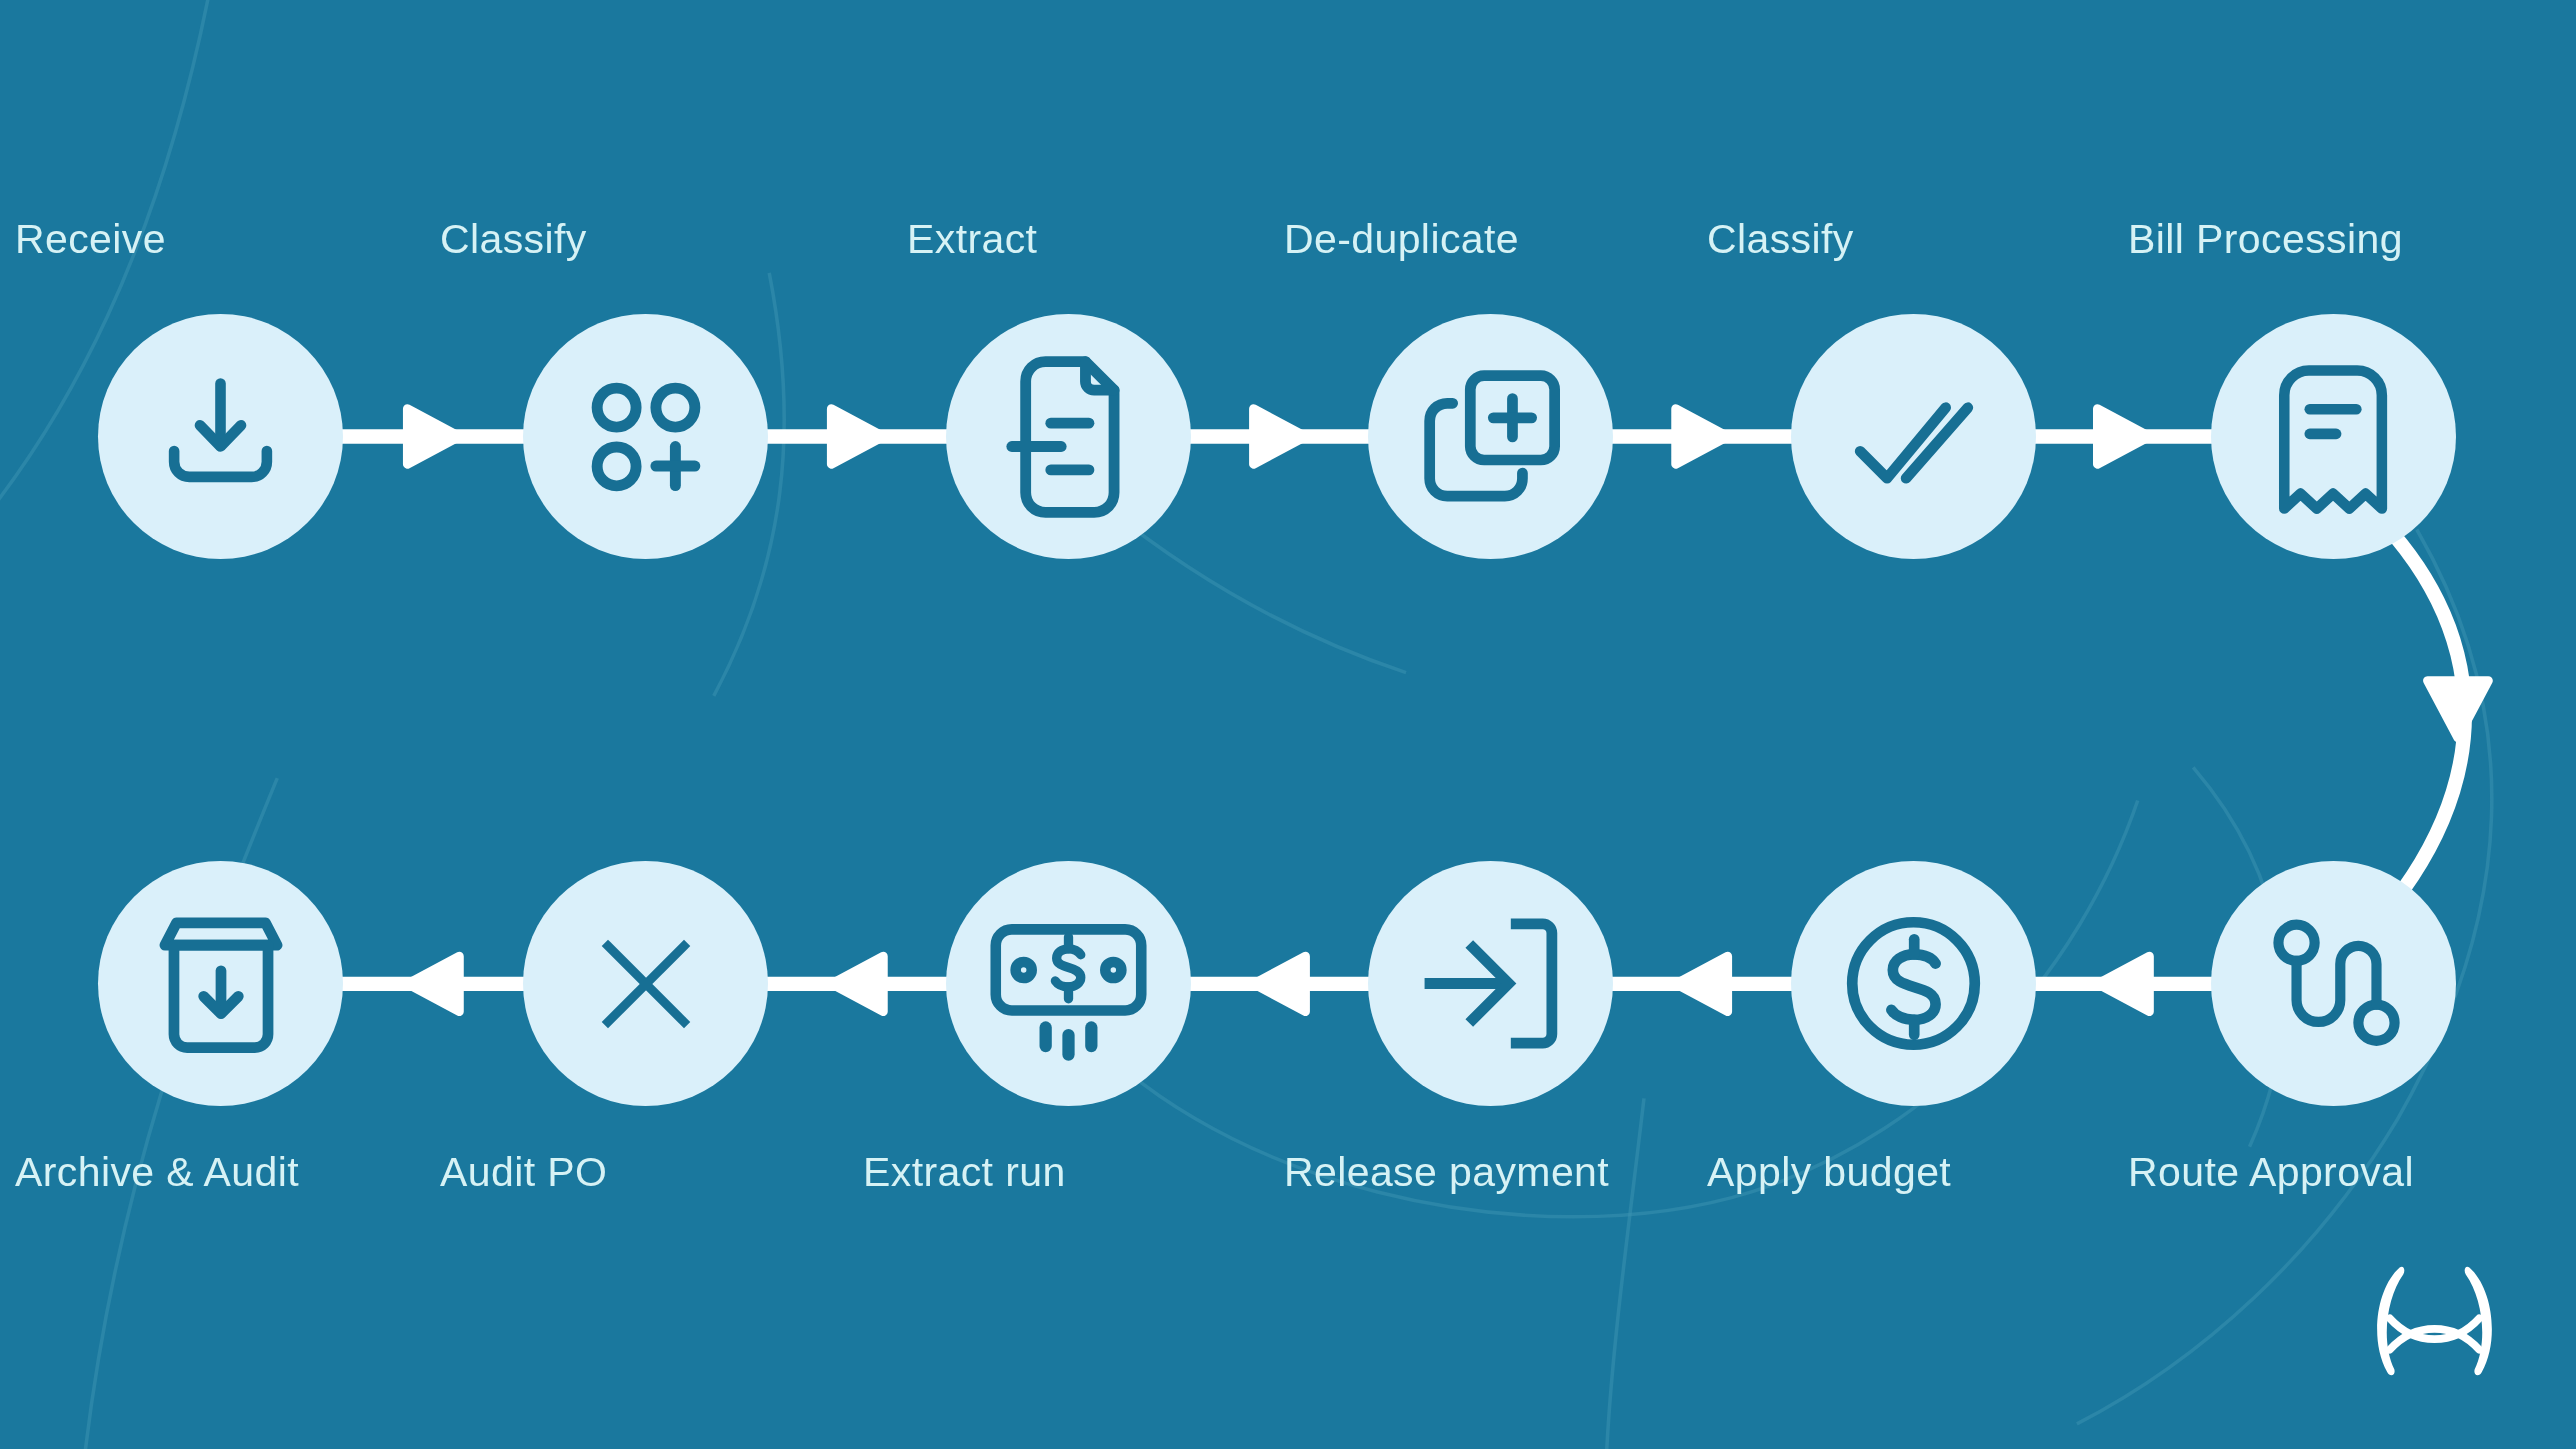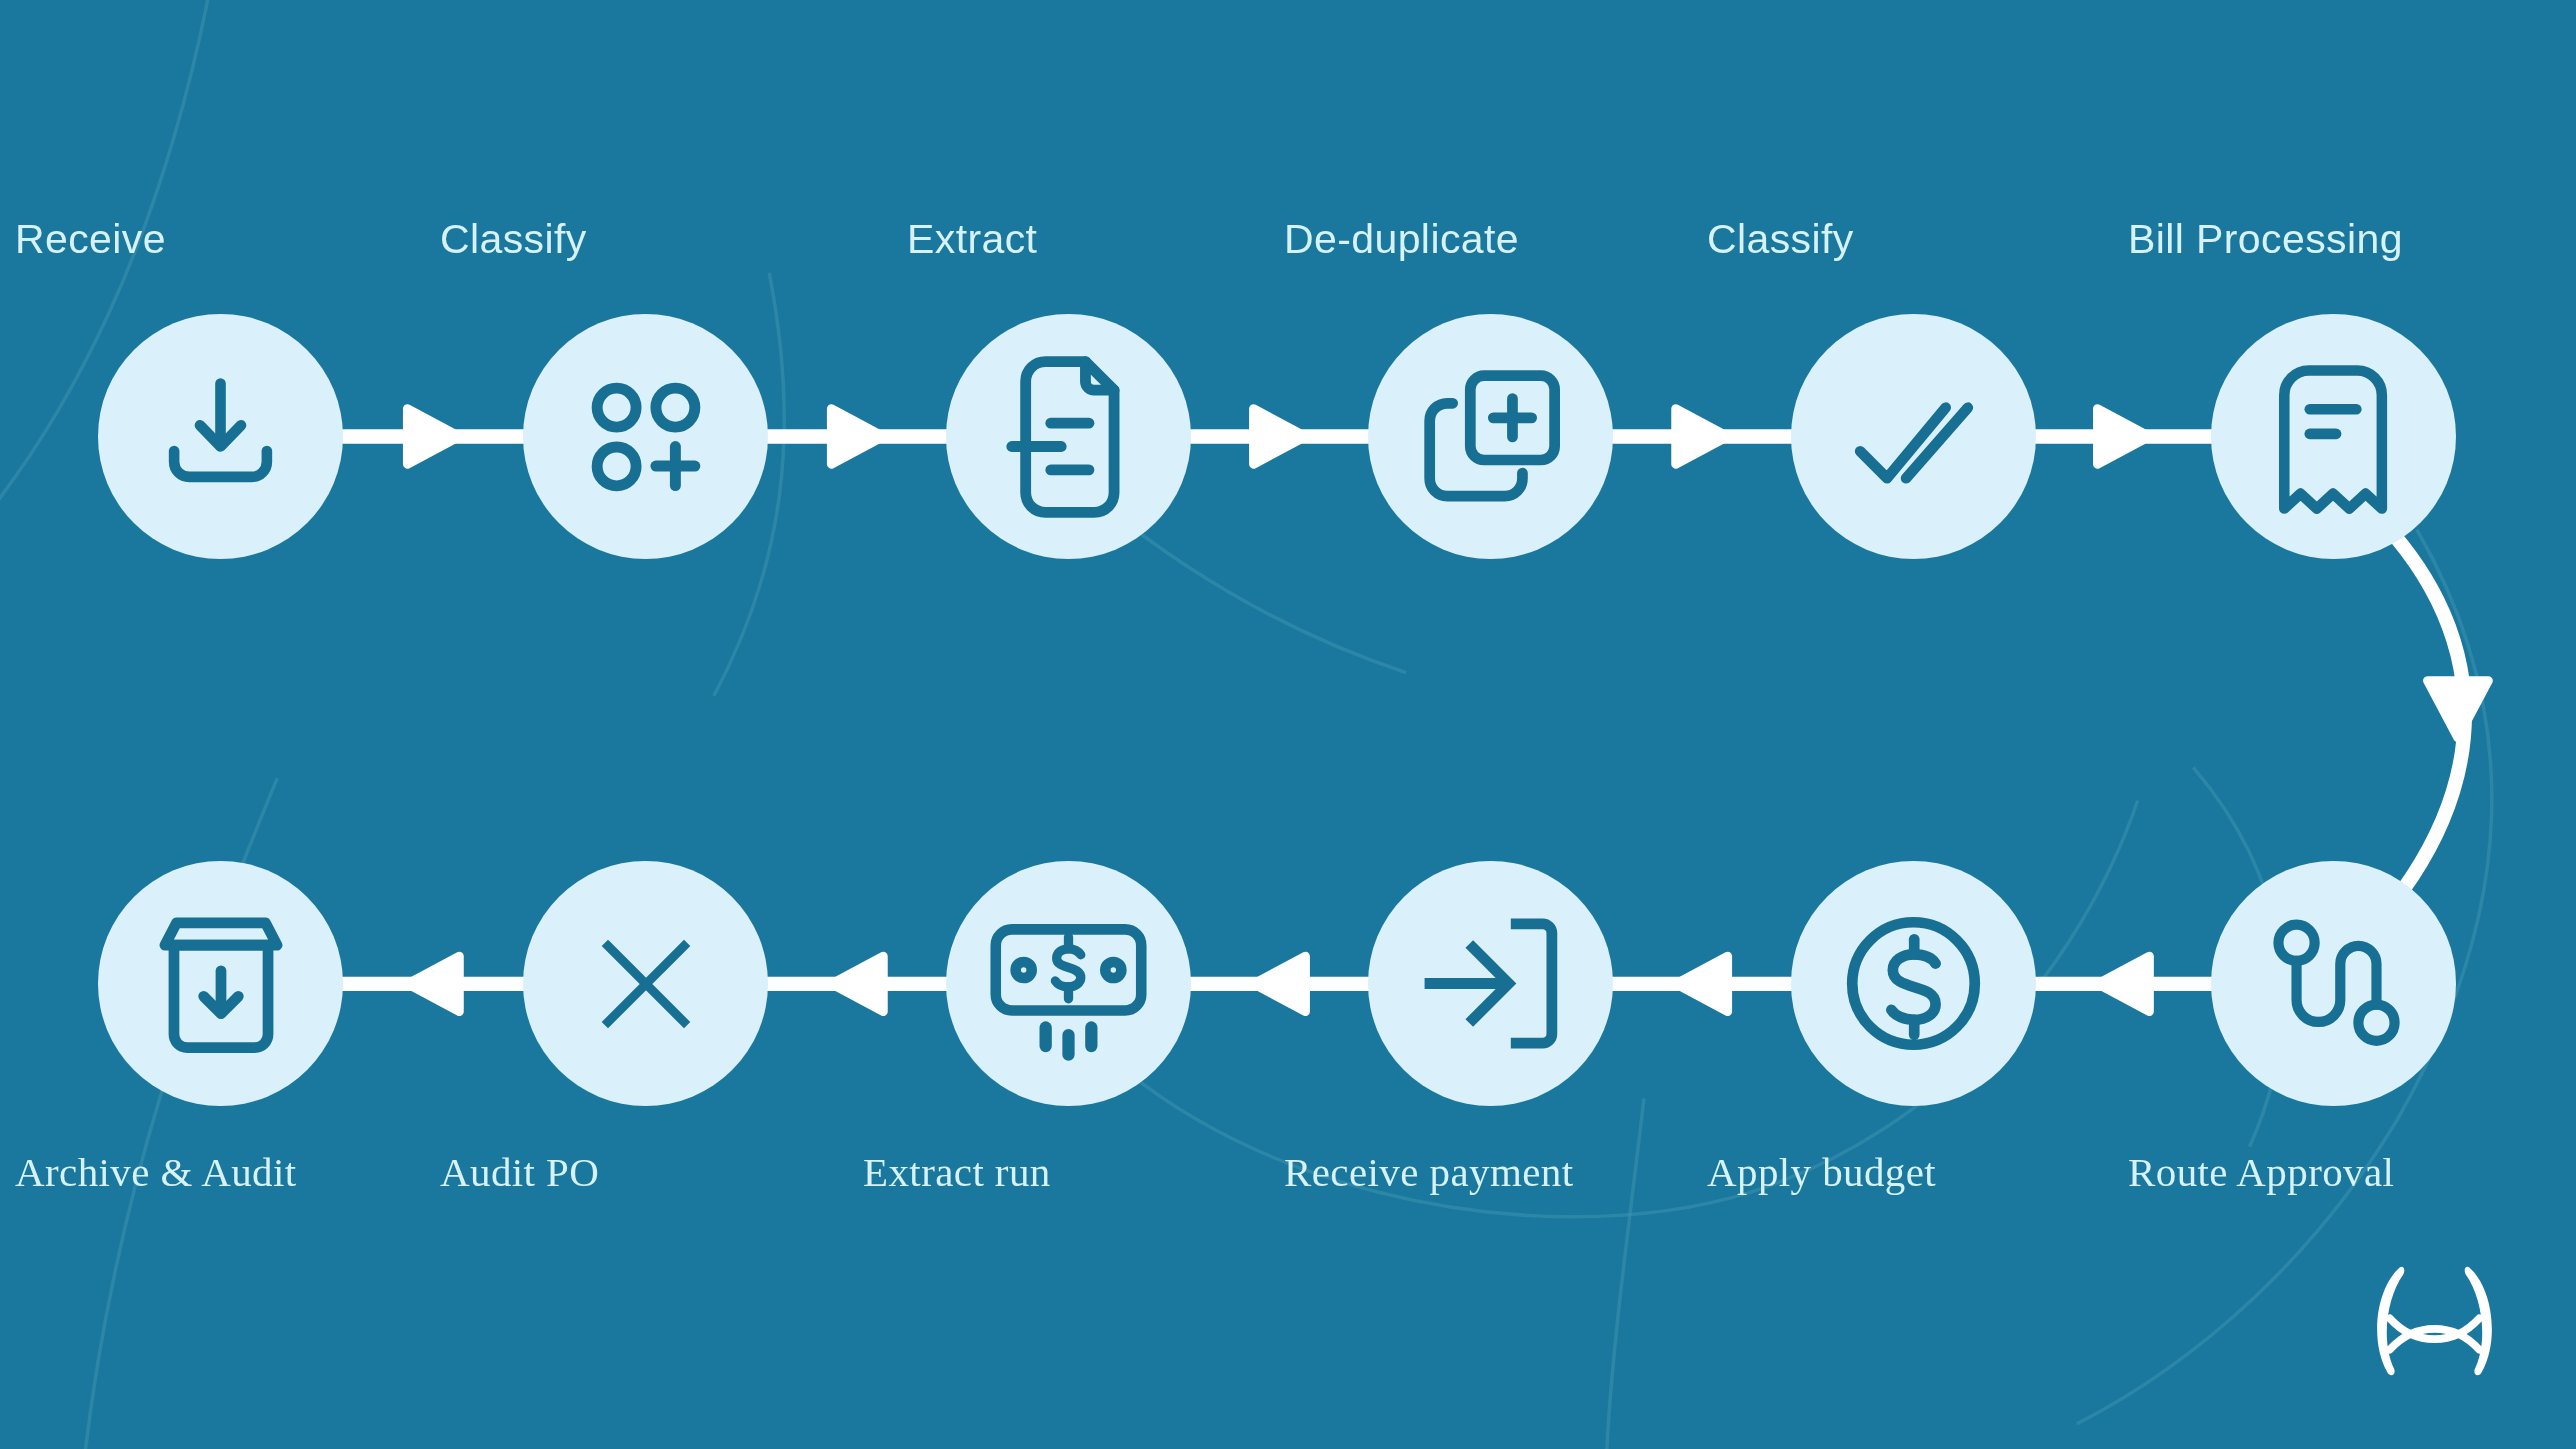--- a/index.html
+++ b/index.html
@@ -40,21 +40,21 @@
     fill:none;stroke:var(--icon_stroke);
     stroke-linecap:round;stroke-linejoin:round;
   }
   .icon.sq path{stroke-linecap:square;stroke-linejoin:miter;}
   .label{
     position:absolute;width:411px;text-align:left;
     font-size:41px;line-height:57px;letter-spacing:0.4px;
     color:var(--label_text);z-index:3;white-space:nowrap;
   }
   .label.top-row{top:211px;}
-  .label.bottom-row{top:1144px;font-family:Liberation Serif, serif;}
+  .label.bottom-row{top:1144px;}
   #logo{position:absolute;left:2363px;top:1263px;z-index:3;}
   #logo .fillw{fill:var(--connector);stroke:none;}
   #logo .strokew{fill:none;stroke:var(--connector);stroke-width:8.5;stroke-linecap:round;}
 </style>
 </head>
 <body>
 
 <div class="canvas">
 
   <svg id="deco" class="layer" aria-hidden="true" viewBox="0 0 2880 1620" width="2576" height="1449">
@@ -195,21 +195,21 @@
     <svg class="icon" width="181" height="181" viewBox="0 0 24 24" stroke-width="1.35">
       <circle cx="7.1" cy="6.6" r="2.4"></circle>
       <circle cx="17.7" cy="17.2" r="2.4"></circle>
       <path d="M7.1 9 V14.2 C7.1 15.8 8.4 17.1 10 17.1 C11.6 17.1 12.9 15.8 12.9 14.2 V9.4 C12.9 8.1 14 7 15.3 7 C16.6 7 17.7 8.1 17.7 9.4 V14.8"></path>
     </svg>
   </div>
 
   <div class="label bottom-row" style="left:15px">Archive &amp; Audit</div>
   <div class="label bottom-row" style="left:440px">Audit PO</div>
   <div class="label bottom-row" style="left:863px">Extract run</div>
-  <div class="label bottom-row" style="left:1284px">Receive payment</div>
+  <div class="label bottom-row" style="left:1284px">Release payment</div>
   <div class="label bottom-row" style="left:1707px">Apply budget</div>
   <div class="label bottom-row" style="left:2128px">Route Approval</div>
 
   <svg id="logo" width="143" height="134" viewBox="0 0 160 150">
     <path class="fillw" d="M41 5 C15 28 7 86 27 122 C30 128 37 126 35 119 C20 88 26 40 45 13 C48 7 45 2 41 5 Z"></path>
     <path class="fillw" d="M119 5 C145 28 153 86 133 122 C130 128 123 126 125 119 C140 88 134 40 115 13 C112 7 115 2 119 5 Z"></path>
     <path class="strokew" d="M30 97 C58 66 102 66 130 97"></path>
     <path class="strokew" d="M30 62 C58 93 102 93 130 62"></path>
   </svg>
 

